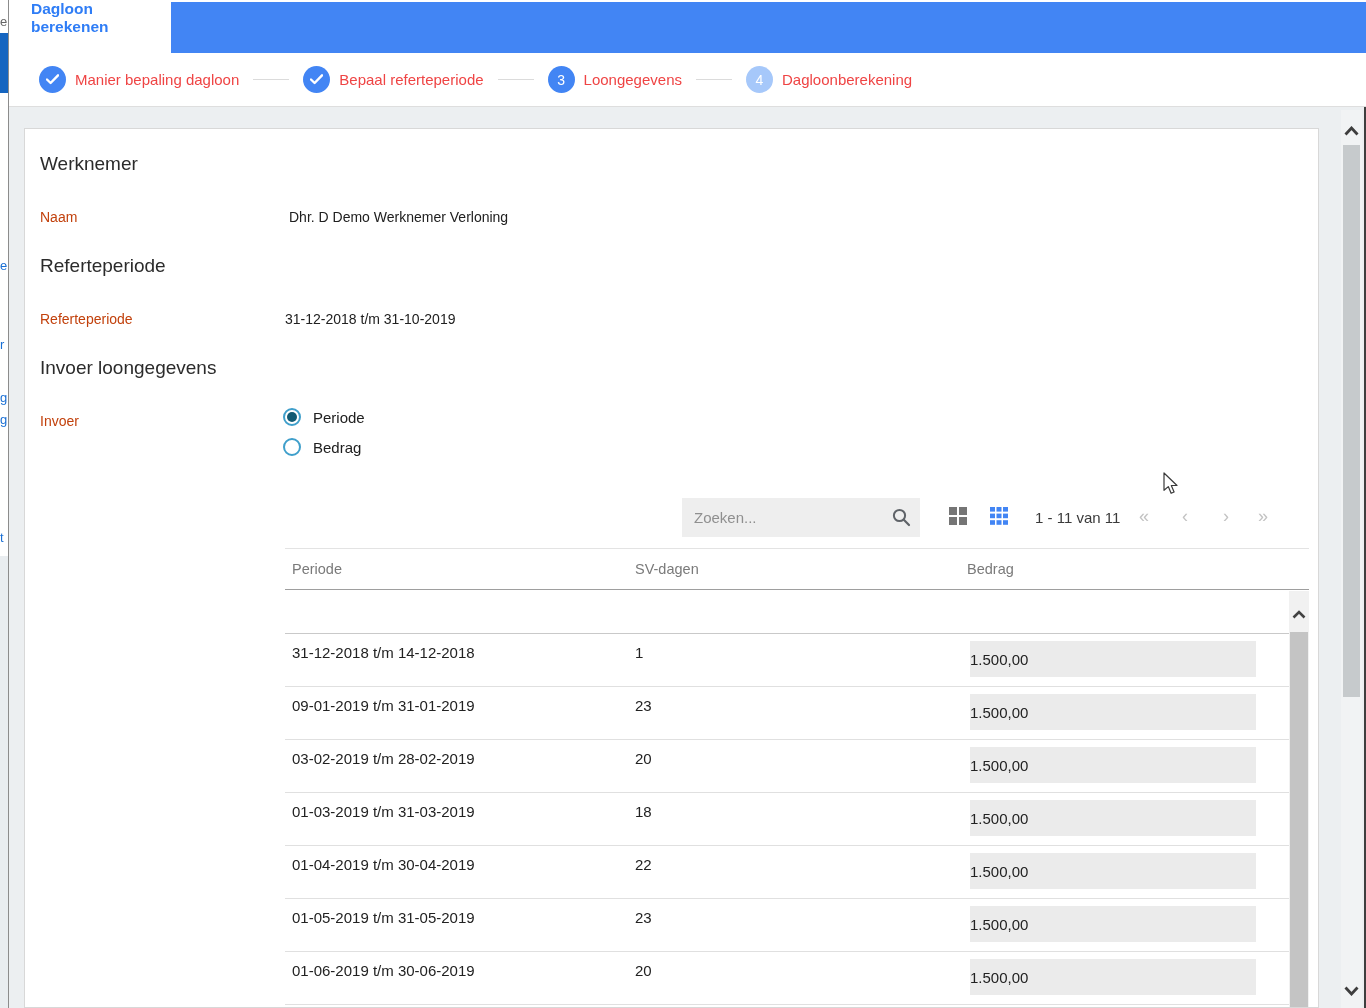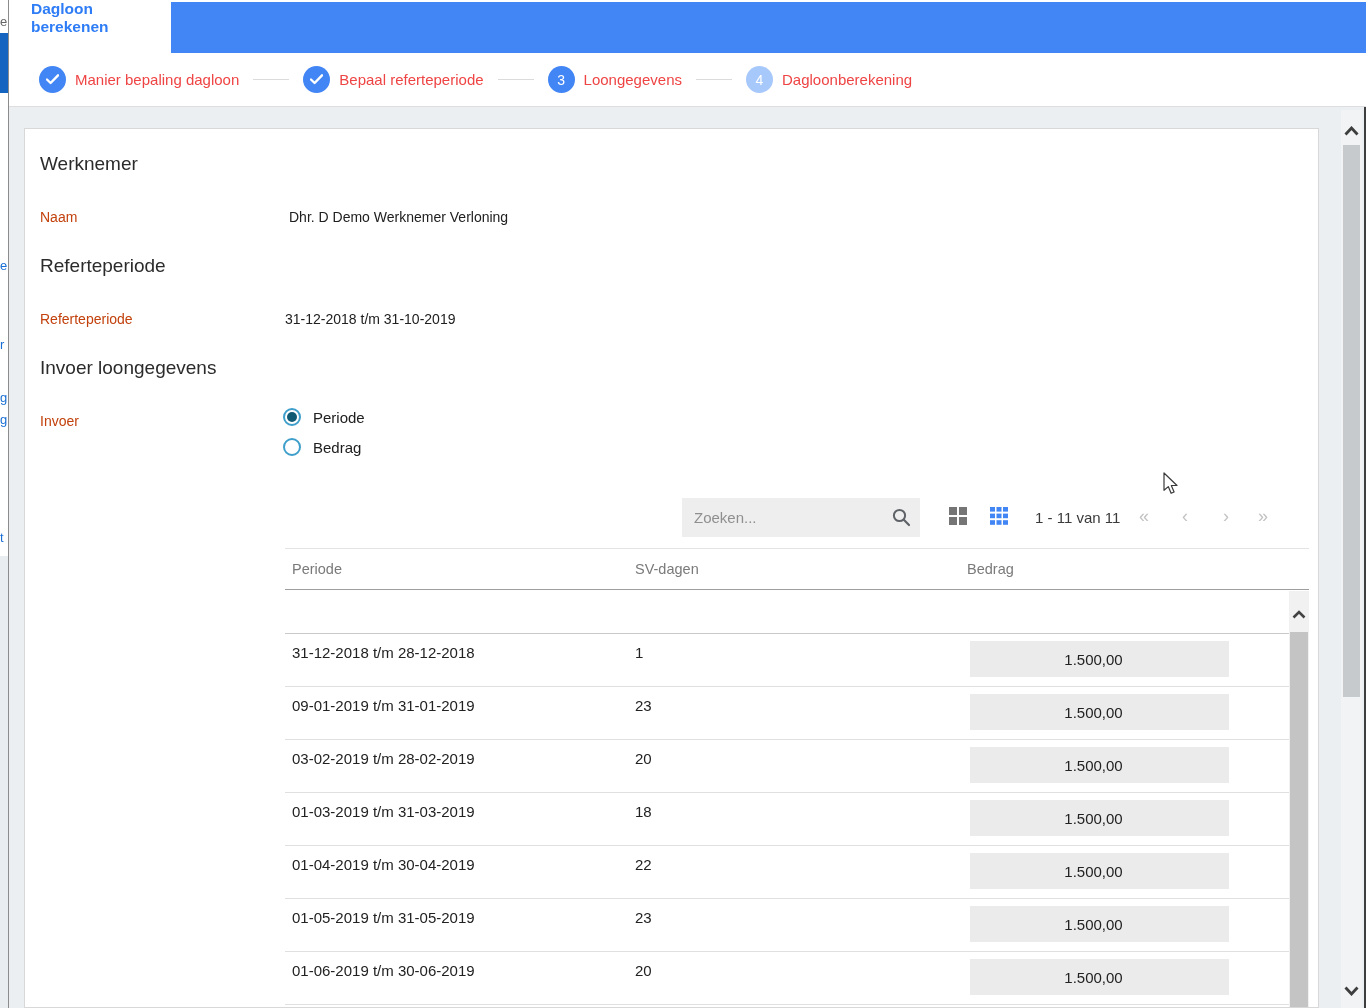--- a/index.html
+++ b/index.html
@@ -61,22 +61,22 @@
 
   
   .table { position:absolute; left:260px; top:419px; width:1024px; height:461px; border-top:1px solid #E3E3E3; }
   .thead { position:relative; height:41px; border-bottom:1px solid #9E9E9E; }
   .th { position:absolute; top:12px; font-size:14.5px; color:#7A7A7A; }
   .th.c1 { left:7px; } .th.c2 { left:350px; } .th.c3 { left:682px; }
   .tfilter { height:44px; border-bottom:1px solid #C9C9C9; background:#fff; }
   .trow { position:relative; height:53px; border-bottom:1px solid #E0E0E0; background:#fff; }
   .c-periode { position:absolute; left:7px; top:10px; font-size:15px; color:#222; }
   .c-sv { position:absolute; left:350px; top:10px; font-size:15px; color:#222; }
-  .c-bedrag { position:absolute; left:685px; top:7px; width:259px; height:36px; background:#EBEBEB;
-              display:flex; align-items:center; justify-content:center; padding-right:12px; cursor:text; }
+  .c-bedrag { position:absolute; left:685px; top:7px; width:286px; height:36px; background:#EBEBEB;
+              display:flex; align-items:center; justify-content:flex-start; padding-right:12px; cursor:text; }
   .c-bedrag span { font-size:15px; color:#222; }
 
   
   .tbl-sb { position:absolute; right:0; top:42px; bottom:0; width:20px; background:#F1F1F1; }
   .tbl-sb .up { position:absolute; left:3px; top:14px; cursor:pointer; }
   .tbl-sb .thumb { position:absolute; left:1px; top:41px; bottom:0; width:18px; background:#C4C4C4; }
 
   
   .main-sb { position:absolute; left:1332px; top:3px; bottom:0; width:21px; background:#F1F3F4; }
   .main-sb .up { position:absolute; left:3px; top:12px; cursor:pointer; }
@@ -208,21 +208,21 @@
           <div class="thead">
             <span class="th c1">Periode</span>
             <span class="th c2">SV-dagen</span>
             <span class="th c3">Bedrag</span>
           </div>
           <div class="tfilter"></div>
 
           <div class="trows">
 
               <div class="trow">
-                <span class="c-periode">31-12-2018 t/m 28-12-2018</span>
+                <span class="c-periode">31-12-2018 t/m 14-12-2018</span>
                 <span class="c-sv">1</span>
                 <div class="c-bedrag">
                   <span>1.500,00</span>
                 </div>
               </div>
 
               <div class="trow">
                 <span class="c-periode">09-01-2019 t/m 31-01-2019</span>
                 <span class="c-sv">23</span>
                 <div class="c-bedrag">

